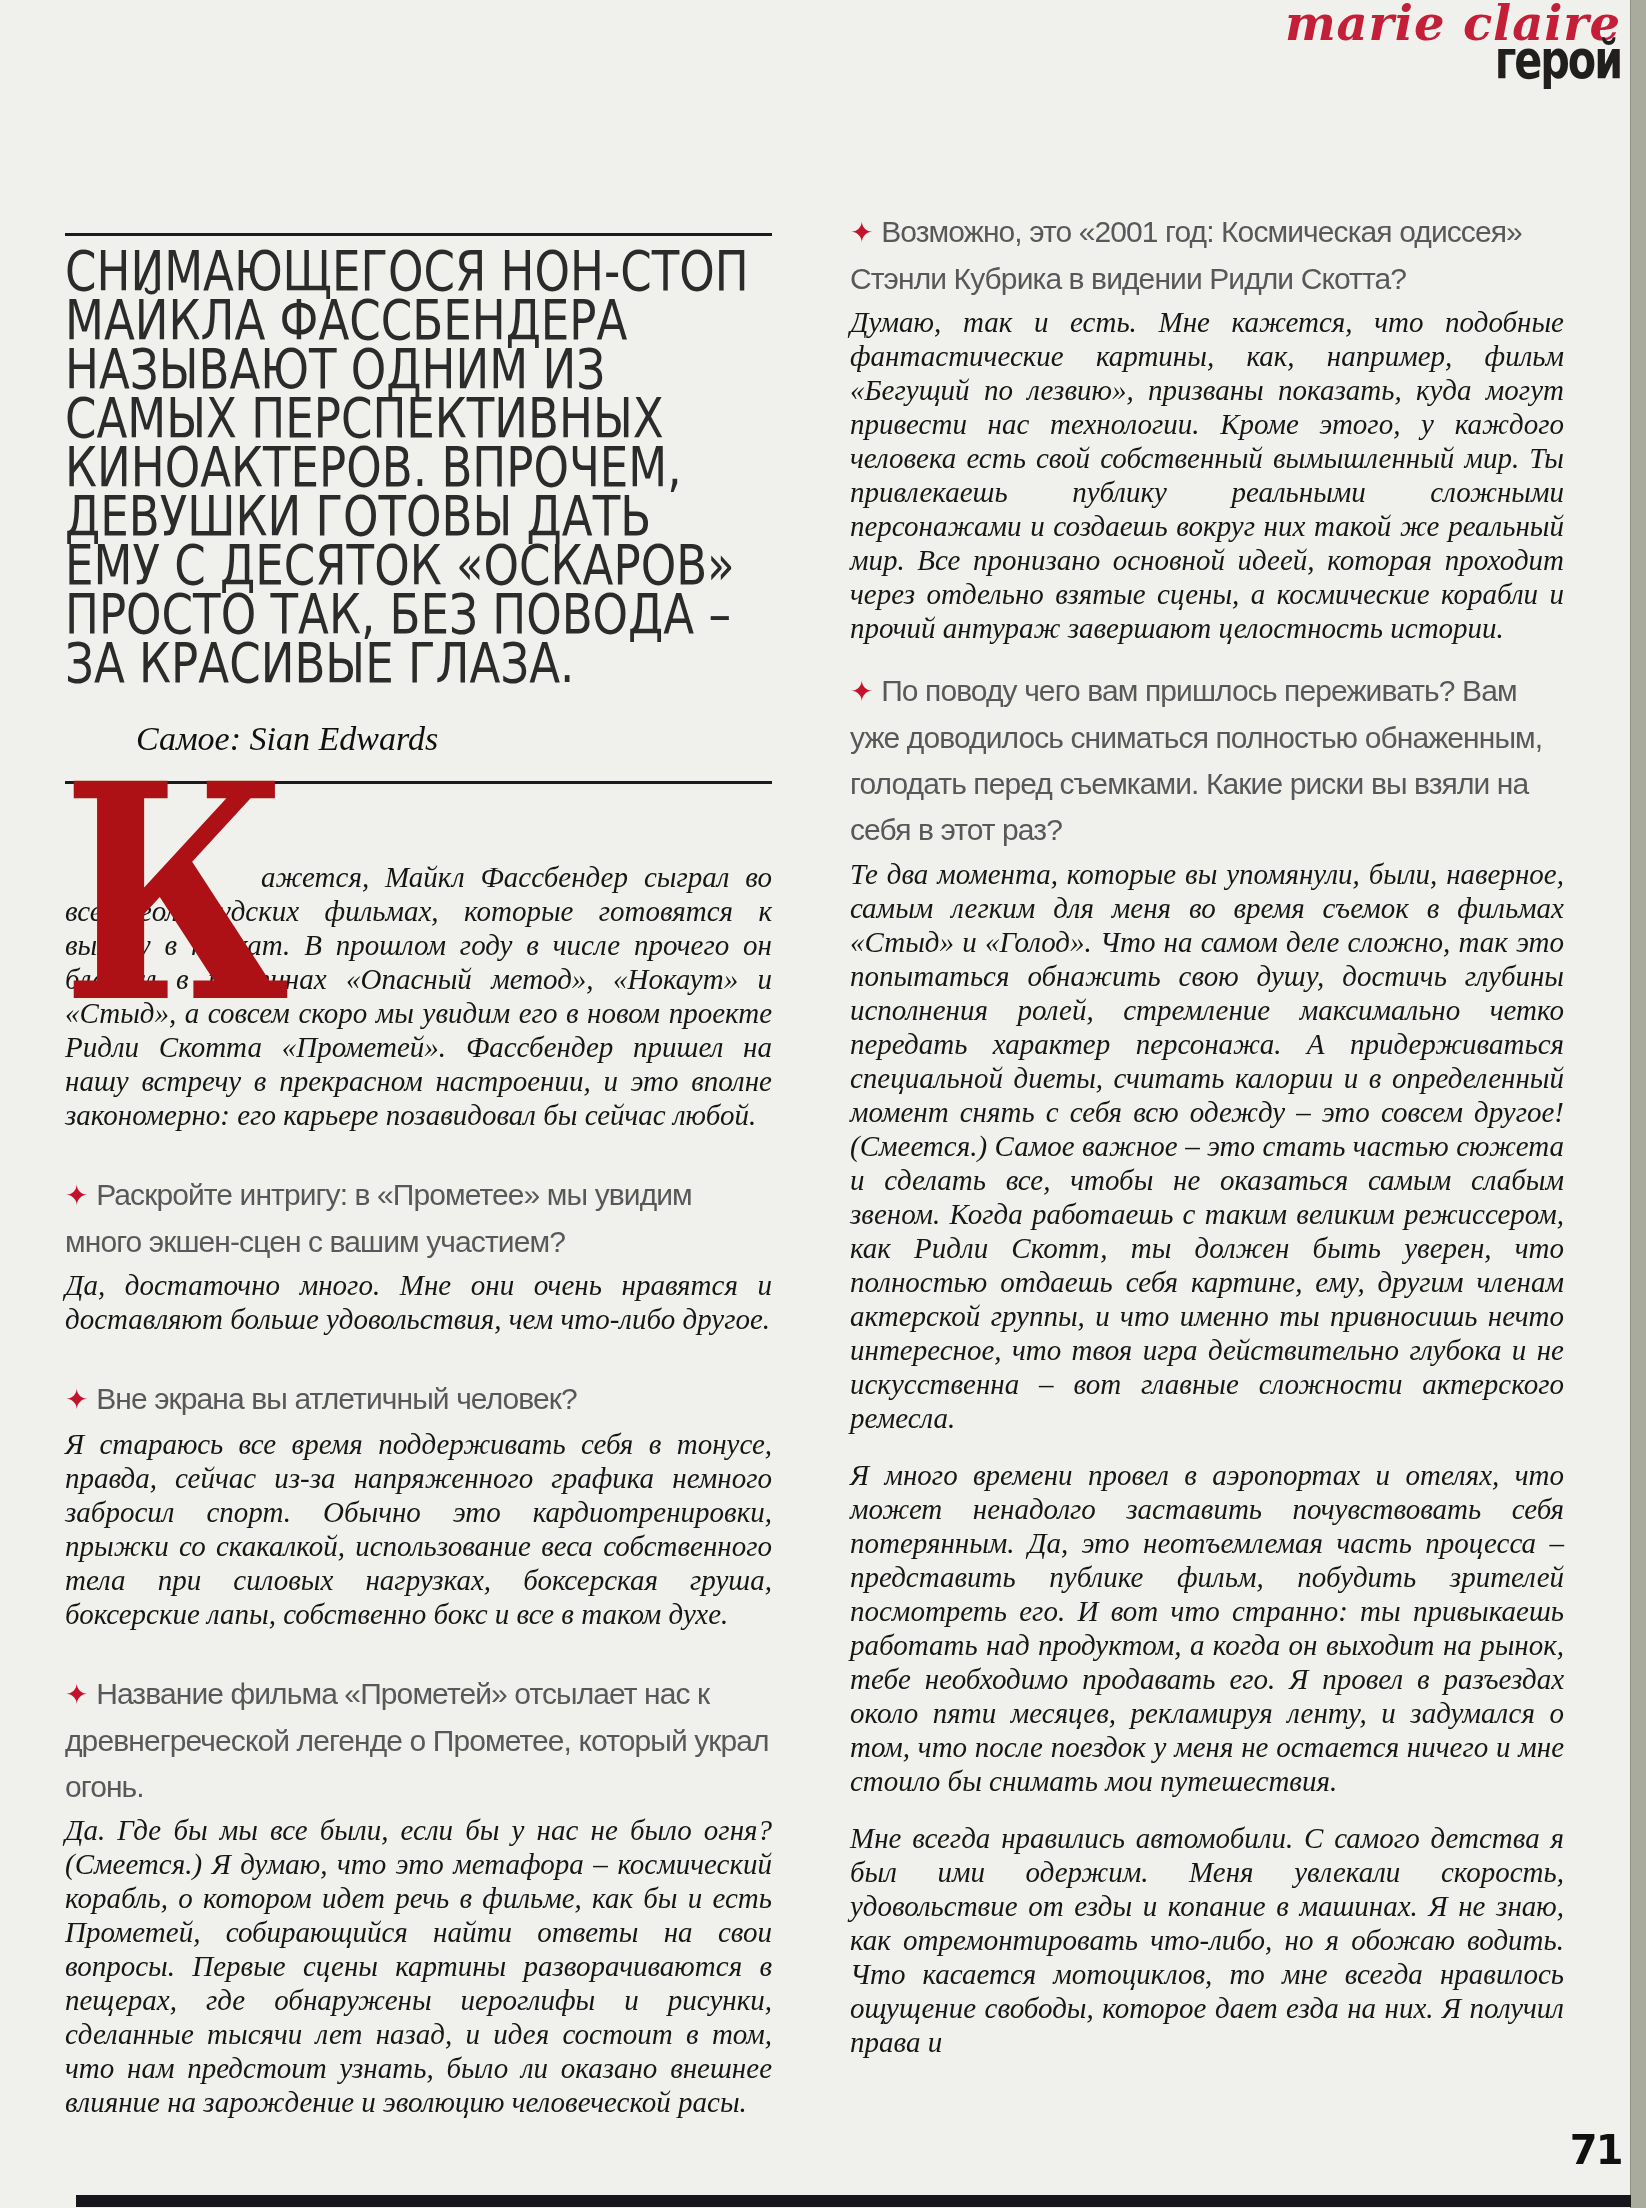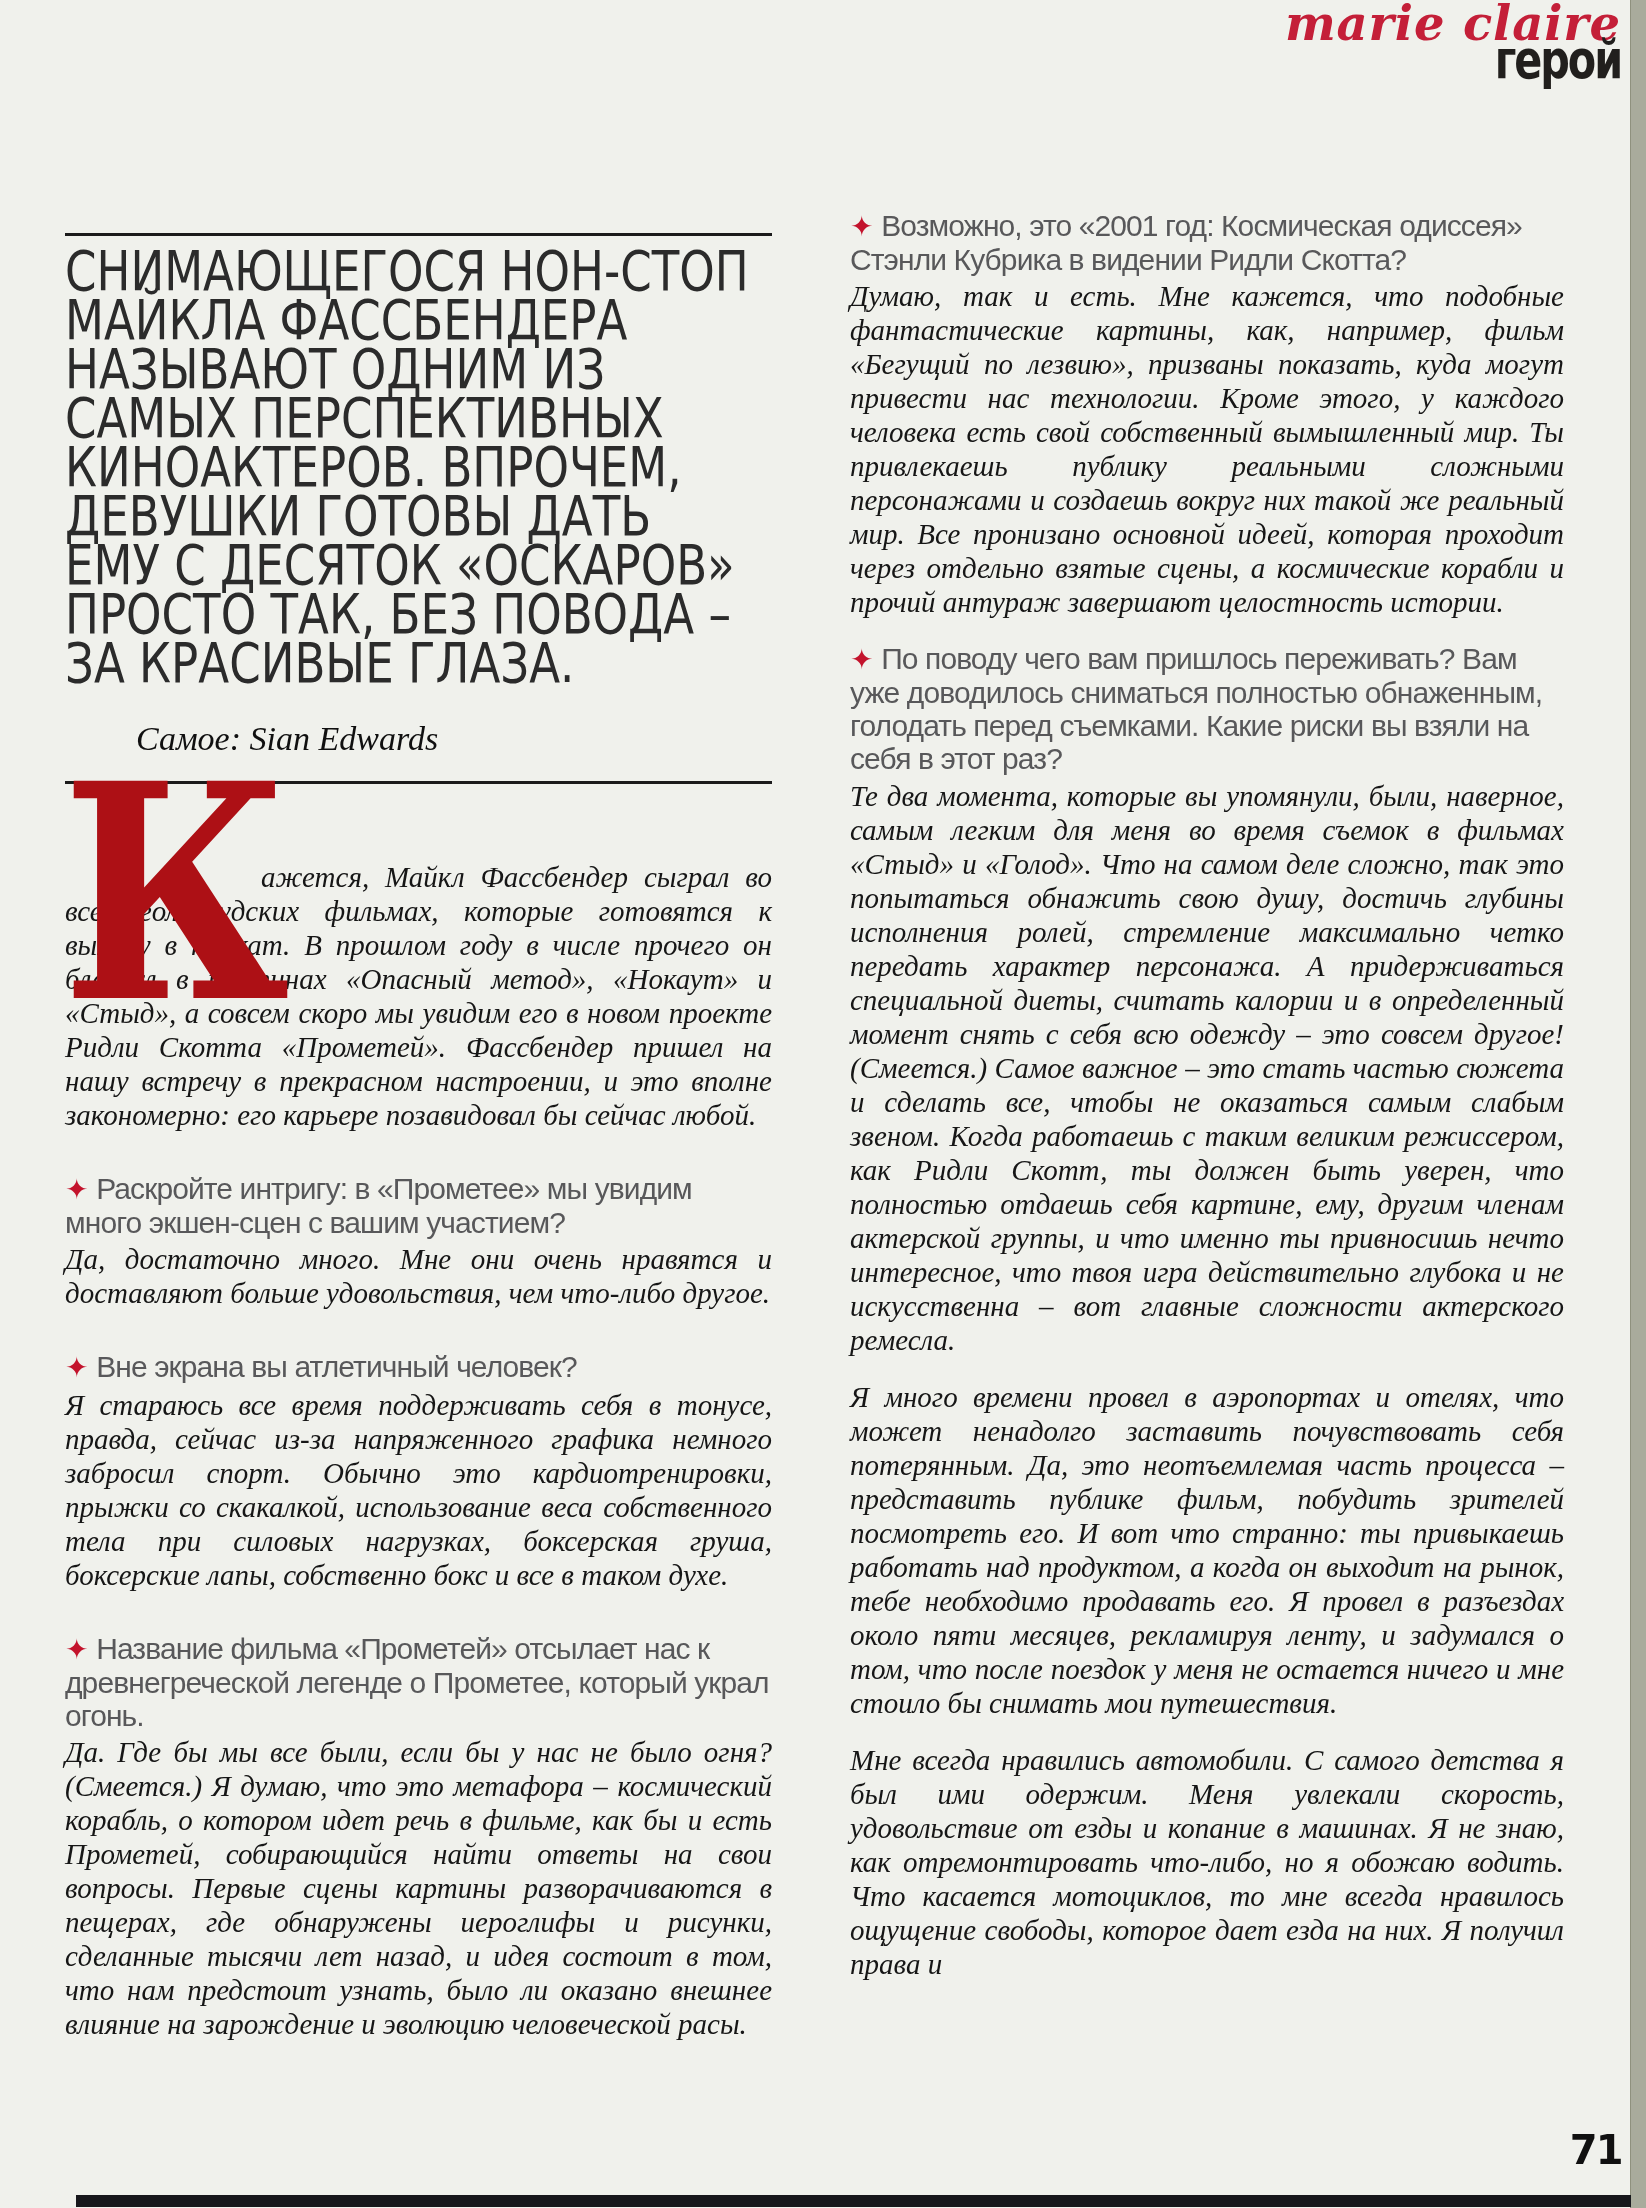--- a/index.html
+++ b/index.html
@@ -65,21 +65,21 @@
     font-style: italic;
   }
   .opening-text { padding-top: 76px; text-indent: 196px; }
   
   .qa { margin-top: 40px; }
   .right-col .qa { margin-top: 23px; }
   .right-col .qa.first { margin-top: 0; }
   .qa-q {
     margin: 0 0 3.4px 0;
     font-family: "Liberation Sans", sans-serif;
-    font-size: 30px; line-height: 33px; letter-spacing: -0.9px; color: #58585a;
+    font-size: 30px; line-height: 46px; letter-spacing: -0.9px; color: #58585a;
   }
   .diamond {
     font-family: "DejaVu Sans", sans-serif;
     color: #c3132c; font-size: 28px; margin-right: 8.6px;
   }
   .qa-a { margin-top: 1.7px; }
   .page-number {
     position: absolute; right: 25px; bottom: 36px;
     font-family: "DejaVu Sans", sans-serif; font-weight: bold;
     font-size: 40px; color: #101010; letter-spacing: -1.7px;

